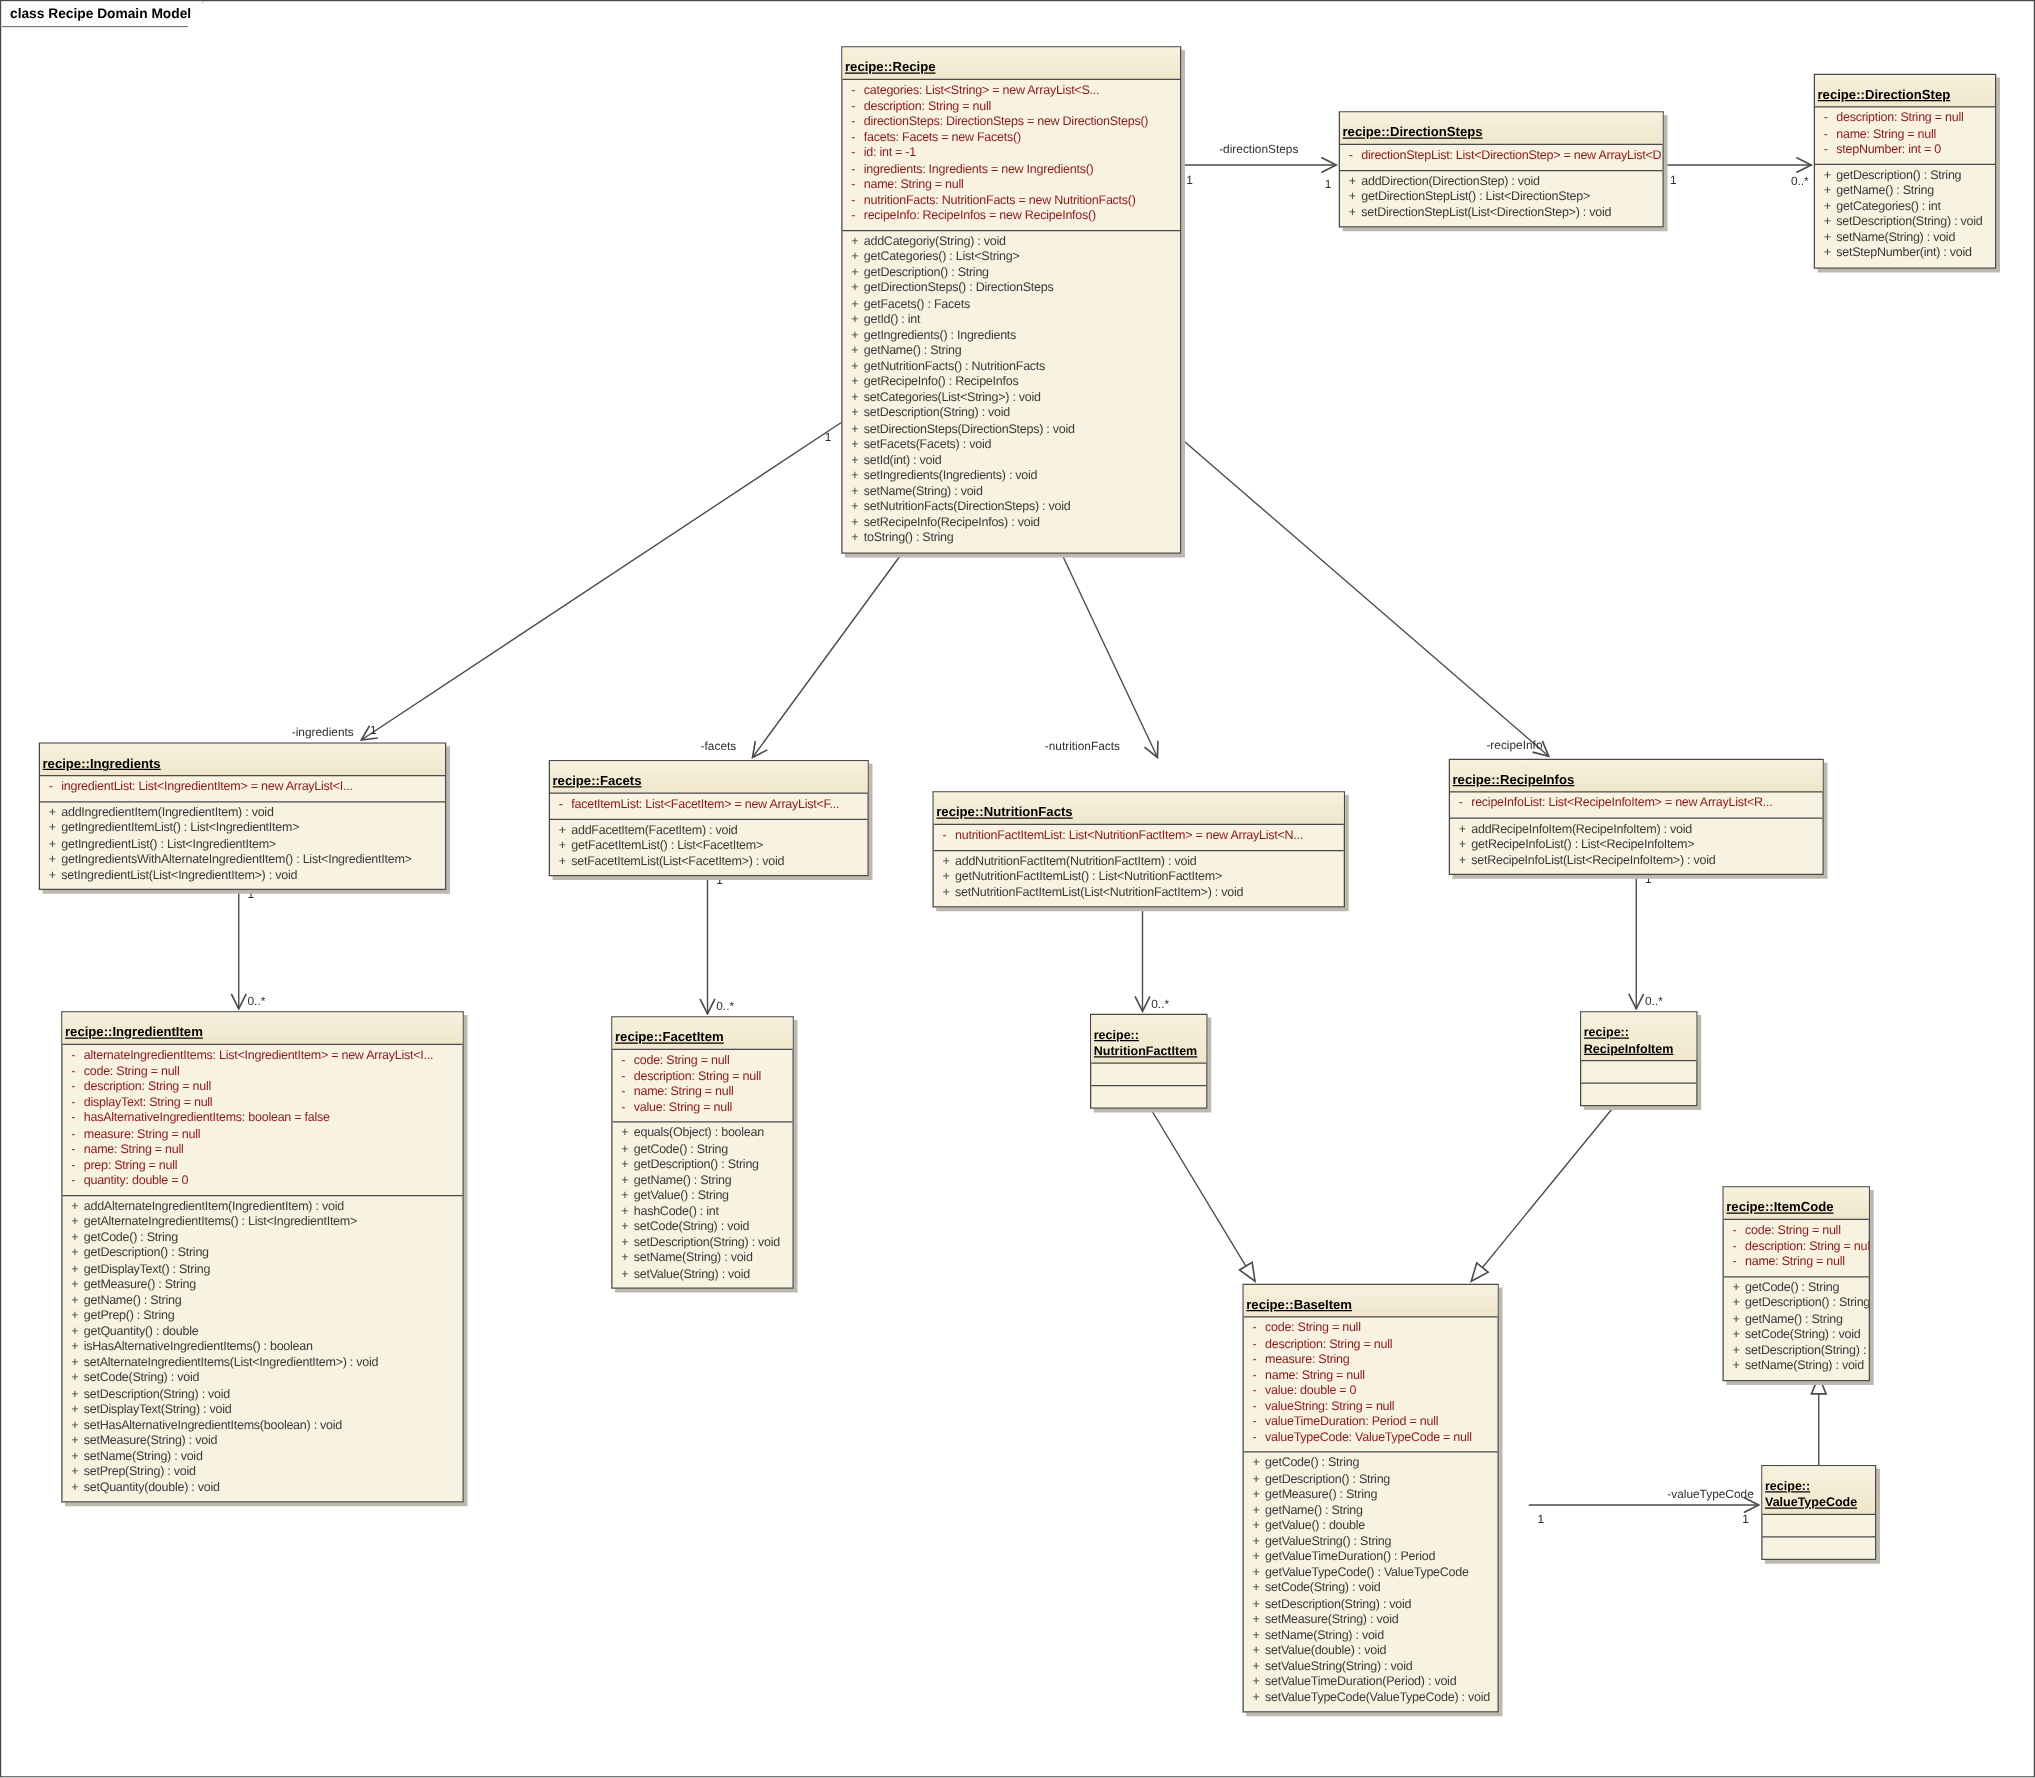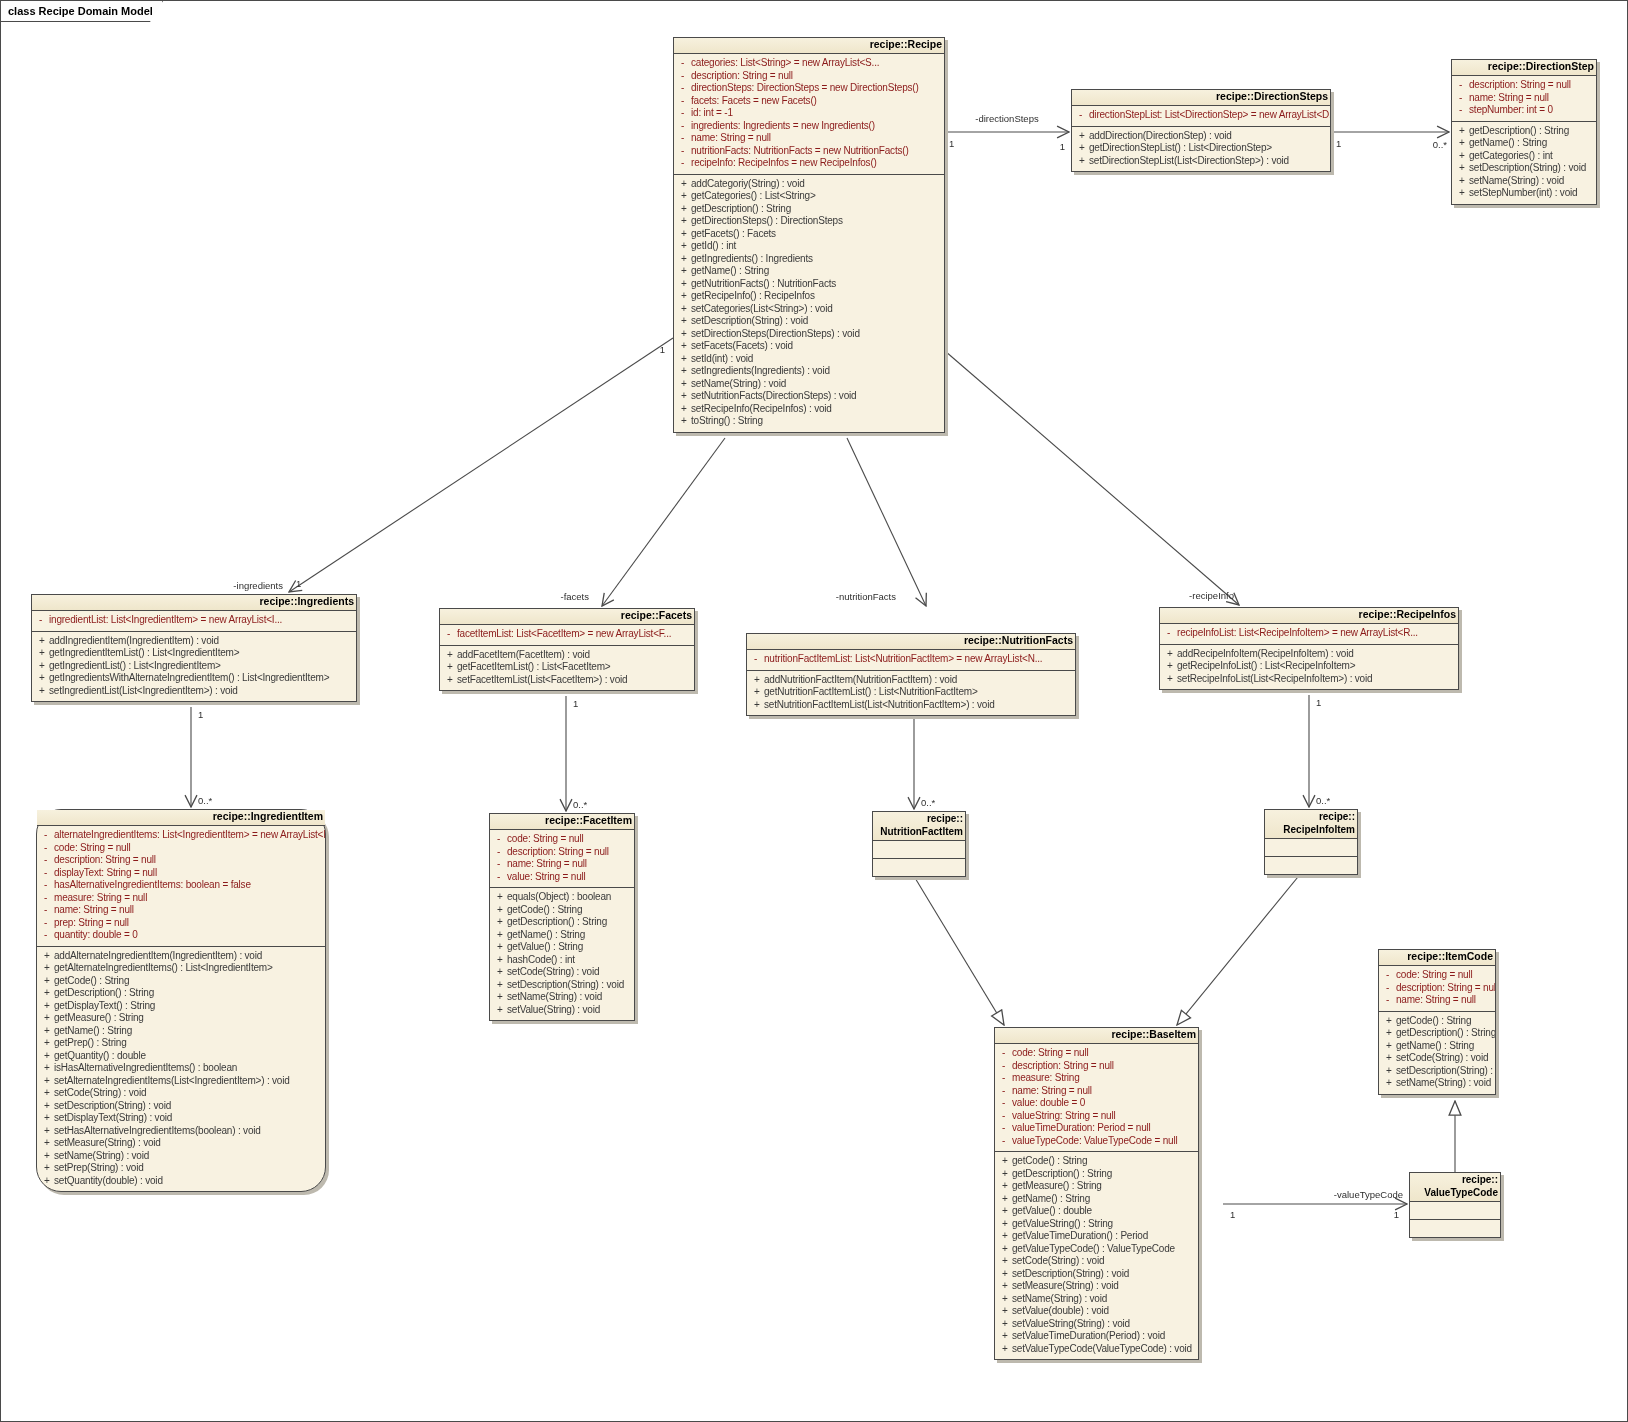--- a/index.html
+++ b/index.html
@@ -20,22 +20,23 @@
   #connector-layer{position:absolute;left:0;top:0;z-index:1;}
   .conn{fill:none;stroke:#4a4a4a;stroke-width:1.1;}
   .clabel{font-family:"Liberation Sans", sans-serif;font-size:9.5px;fill:#2e2e2e;}
   
   .uml-class{
     position:absolute;z-index:2;background:#f8f2e1;border:1px solid #4a4a4a;
     box-shadow:3px 3px 0 #bdb9ae;box-sizing:border-box;
   }
   .uml-head{
     background:linear-gradient(#f7f1de,#efe6cb);
-    border-bottom:1px solid #4a4a4a;text-align:right;
-    padding:0 2px 2px 2px;
+    border-bottom:1px solid #4a4a4a;text-align:left;
+    padding:10px 2px 2px 2px;
+    text-decoration:underline;
   }
   .uml-head .title-line{
     font-size:10.5px;font-weight:bold;color:#000;line-height:13px;white-space:nowrap;overflow:hidden;
   }
   .uml-class.compact .uml-head .title-line{font-size:10px;}
   .uml-comp{padding:3px 0 4px 0;overflow:hidden;}
   .uml-comp.attrs{border-bottom:1px solid #4a4a4a;min-height:10px;}
   .uml-comp.meths{min-height:10px;}
   .mrow{display:flex;height:12.5px;line-height:12.5px;white-space:nowrap;overflow:hidden;}
   .mrow .sign{flex:0 0 17px;padding-left:7px;box-sizing:border-box;font-size:10px;}
@@ -396,21 +397,21 @@
           <div class="mrow">
             <div class="sign">+</div>
             <div class="mtext">getRecipeInfoList() : List&lt;RecipeInfoItem&gt;</div>
           </div>
           <div class="mrow">
             <div class="sign">+</div>
             <div class="mtext">setRecipeInfoList(List&lt;RecipeInfoItem&gt;) : void</div>
           </div>
         </div>
       </div>
-      <div class="uml-class" style="left: 35px; top: 808px; width: 290px; border-radius: 25px;">
+      <div class="uml-class" style="left: 48px; top: 808px; width: 322px;">
         <div class="uml-head">
           <div class="title-line">recipe::IngredientItem</div>
         </div>
         <div class="uml-comp attrs">
           <div class="mrow">
             <div class="sign">-</div>
             <div class="mtext">alternateIngredientItems:  List&lt;IngredientItem&gt; = new ArrayList&lt;I...</div>
           </div>
           <div class="mrow">
             <div class="sign">-</div>

